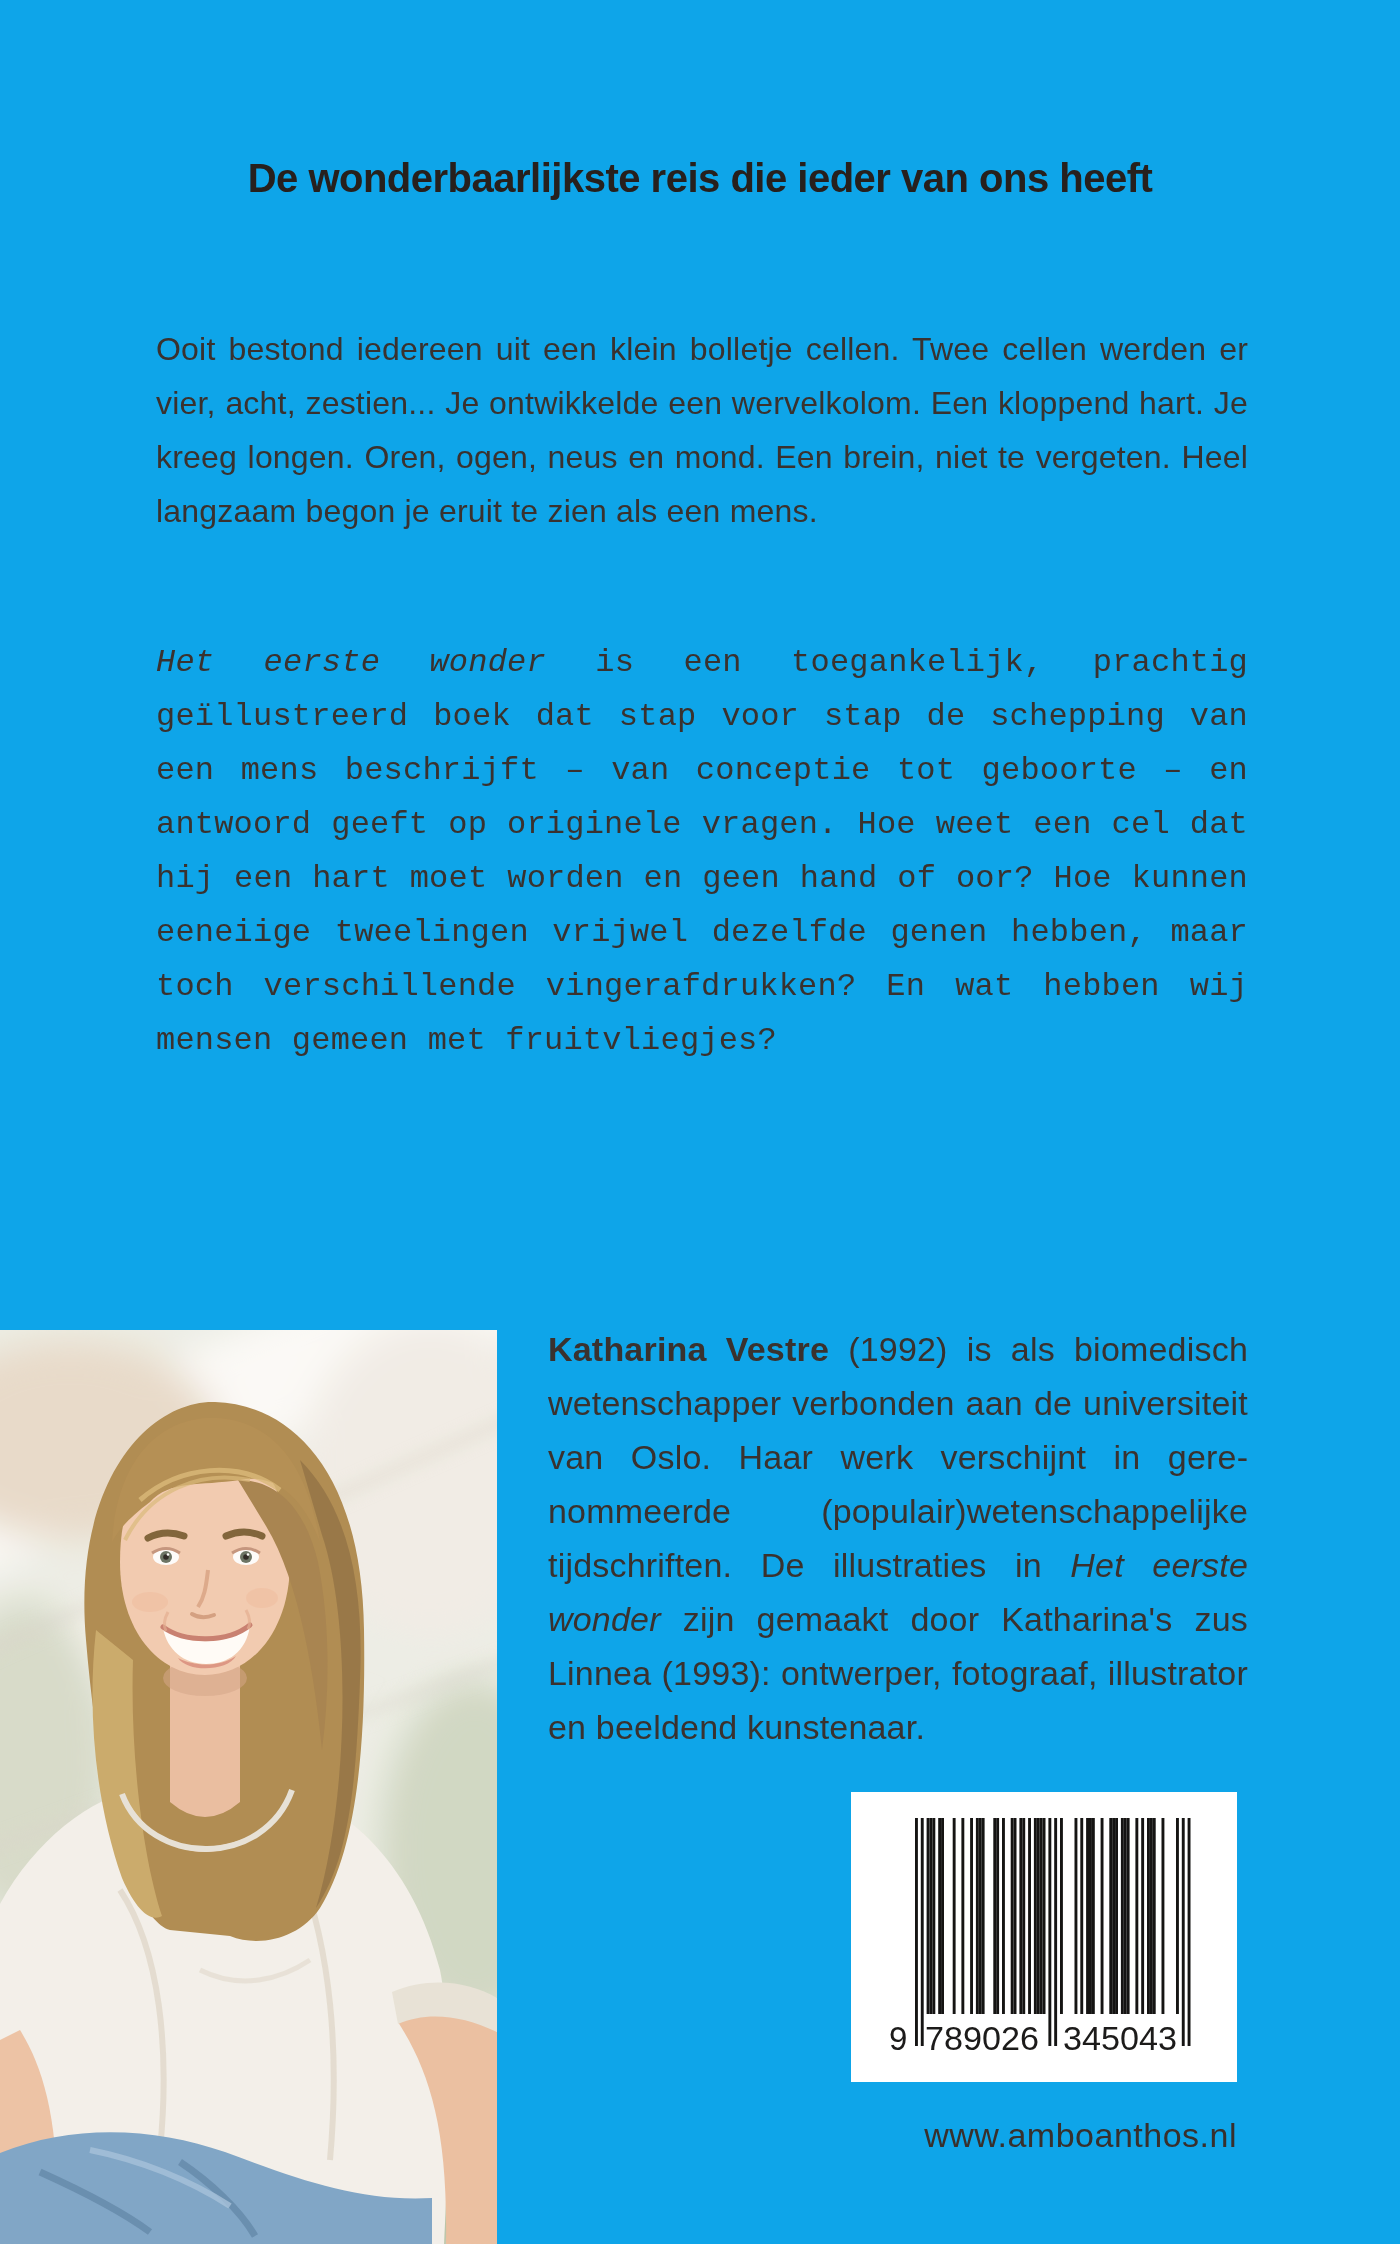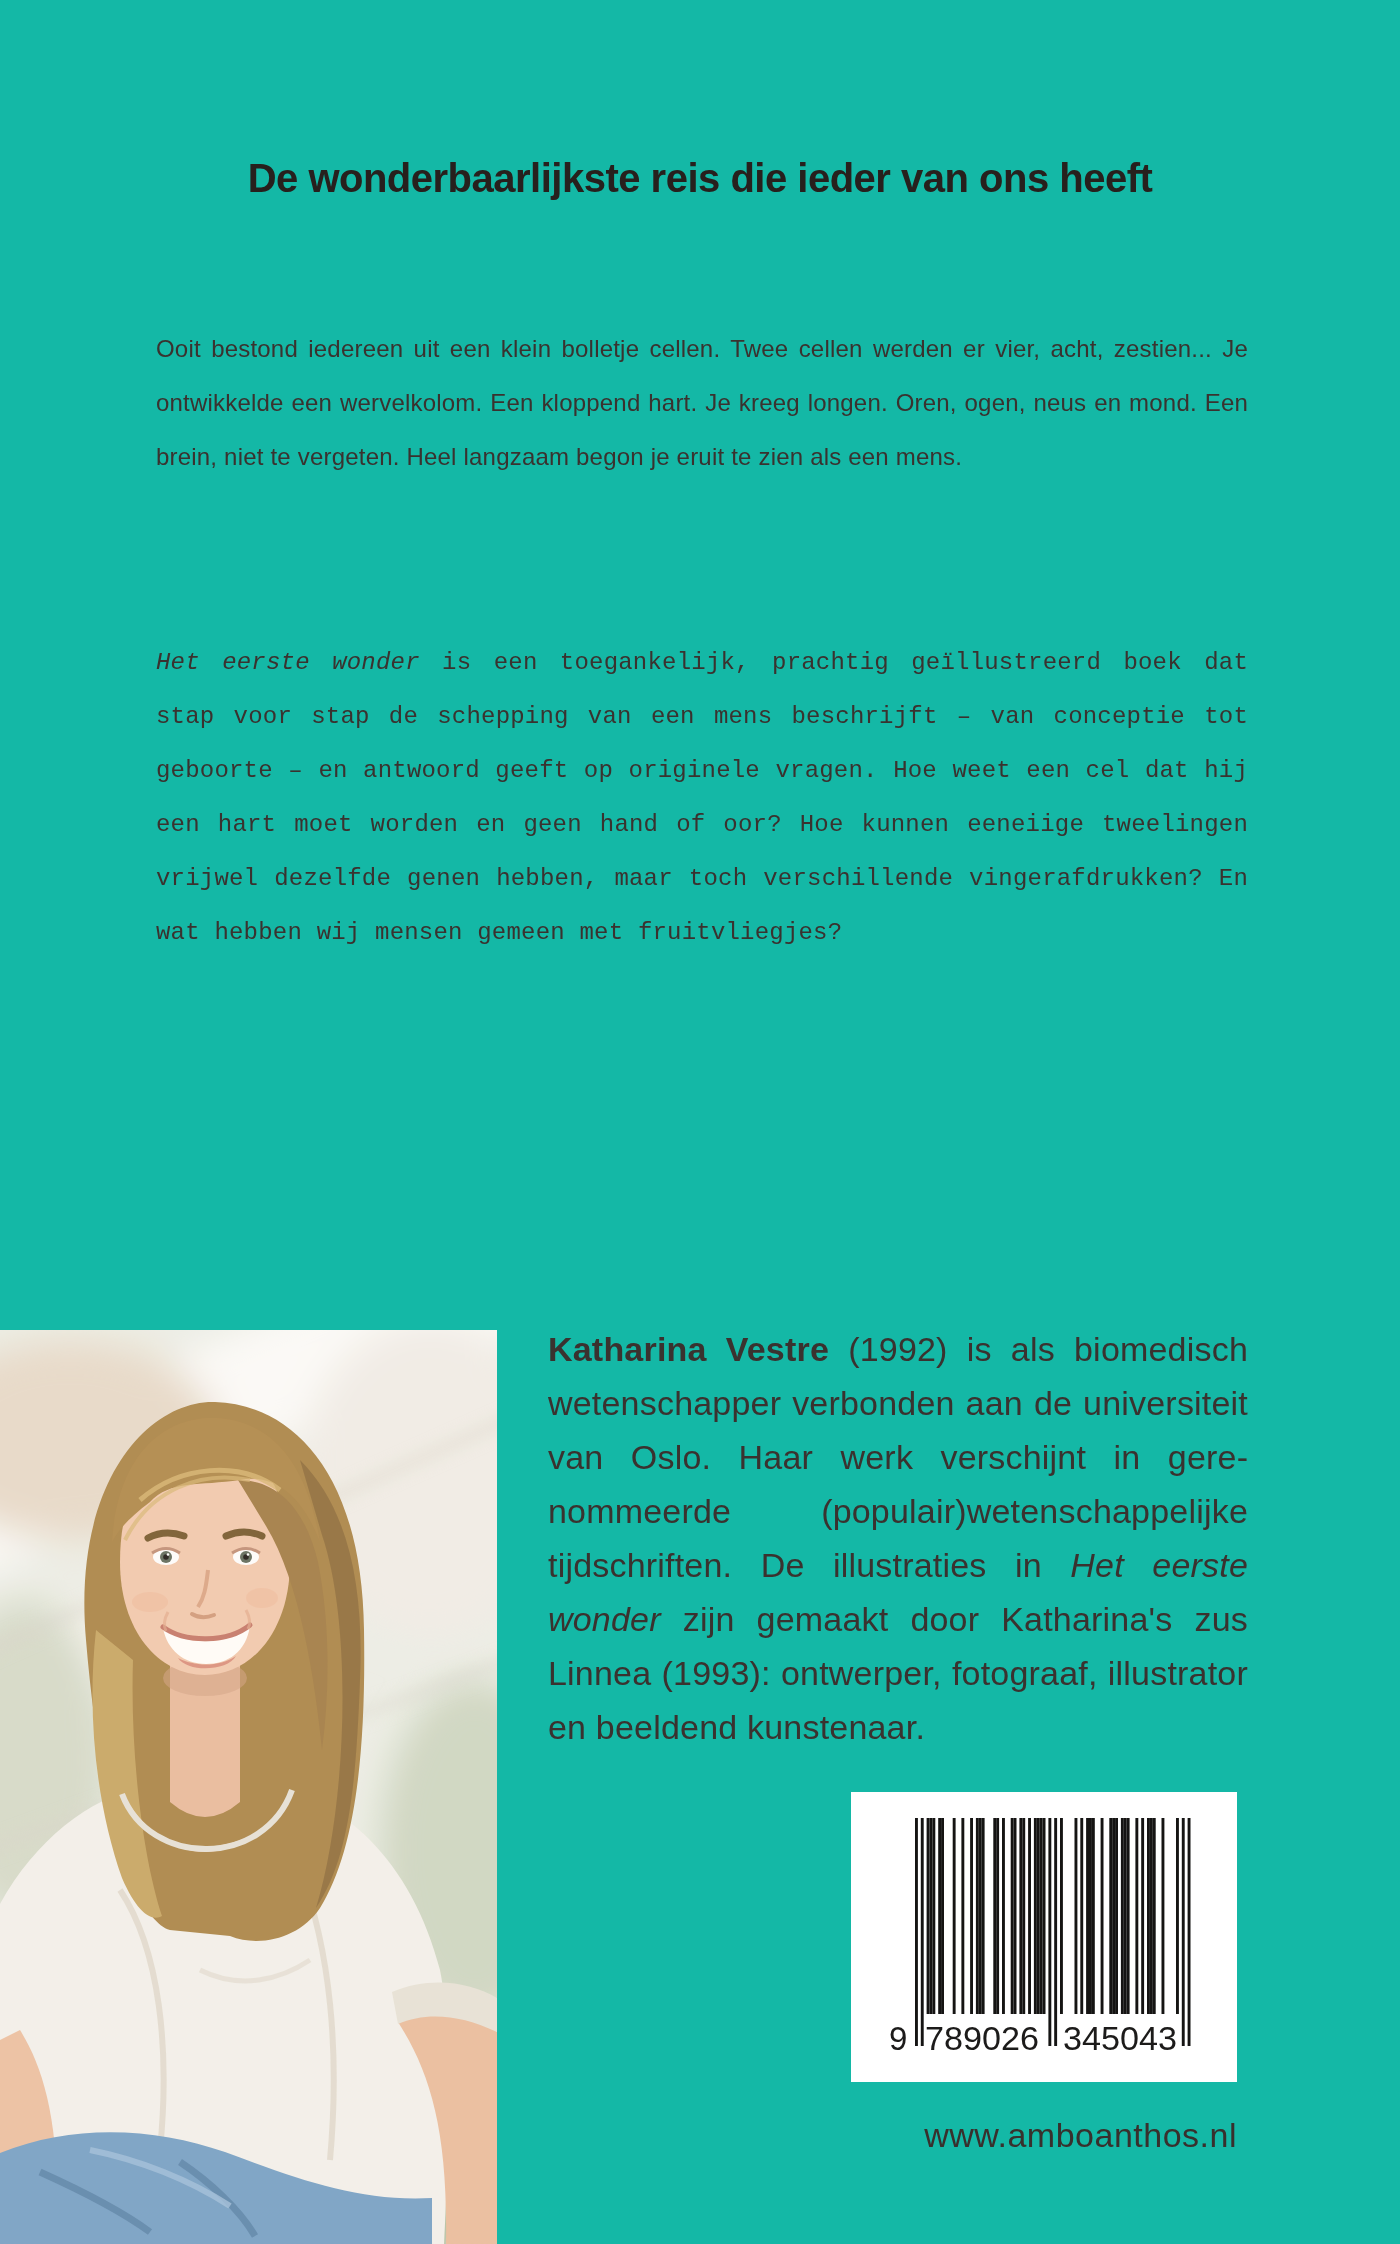--- a/index.html
+++ b/index.html
@@ -13,21 +13,21 @@
     background:#f7d8d0;
   }
   .title{
     position:absolute;top:150px;left:120px;width:1160px;
     text-align:center;font-weight:700;font-size:40px;line-height:56px;
     letter-spacing:-0.5px;color:#27201d;
   }
   .title .tline{display:block;white-space:nowrap;}
   .para{
     position:absolute;left:156px;width:1092px;
-    font-size:24px;line-height:54px;color:#3a322f;
+    font-size:32px;line-height:54px;color:#3a322f;
     text-align:justify;text-justify:inter-word;
     hyphens:manual;-webkit-hyphens:manual;
     letter-spacing:0.2px;
   }
   #para1{top:322px;}
   #para2{top:636px;font-family:Liberation Mono, monospace;}
   #para3{top:1058px;}
   .ital{font-style:italic;}
   .bold{font-weight:700;}
   #bio{
@@ -47,21 +47,21 @@
     background:#ffffff;
   }
   #website{
     position:absolute;left:851px;top:2116px;width:386px;
     text-align:right;font-size:34px;color:#38302d;letter-spacing:0.5px;
   }
 </style>
 </head>
 <body>
 
-<div id="cover" style="background: #14b8a6;">
+<div id="cover" style="background: #0ea5e9;">
 
   <div class="title">
     <span class="tline">De wonderbaarlijkste reis die ieder van ons heeft</span>
   </div>
 
   <div class="para" id="para1">Ooit bestond iedereen uit een klein bolletje cellen. Twee cellen werden er vier, acht, zestien... Je ontwikkelde een wervelkolom. Een kloppend hart. Je kreeg longen. Oren, ogen, neus en mond. Een brein, niet te vergeten. Heel langzaam begon je eruit te zien als een mens.</div>
 
   <div class="para" id="para2"><span class="ital">Het eerste wonder</span><span> is een toegankelijk, prachtig geïllustreerd boek dat stap voor stap de schepping van een mens beschrijft – van conceptie tot geboorte – en antwoord geeft op originele vragen. Hoe weet een cel dat hij een hart moet worden en geen hand of oor? Hoe kunnen eeneiige tweelingen vrijwel dezelfde genen heb­ben, maar toch verschillende vingerafdrukken? En wat hebben wij mensen gemeen met fruitvliegjes?</span></div>
 
 

